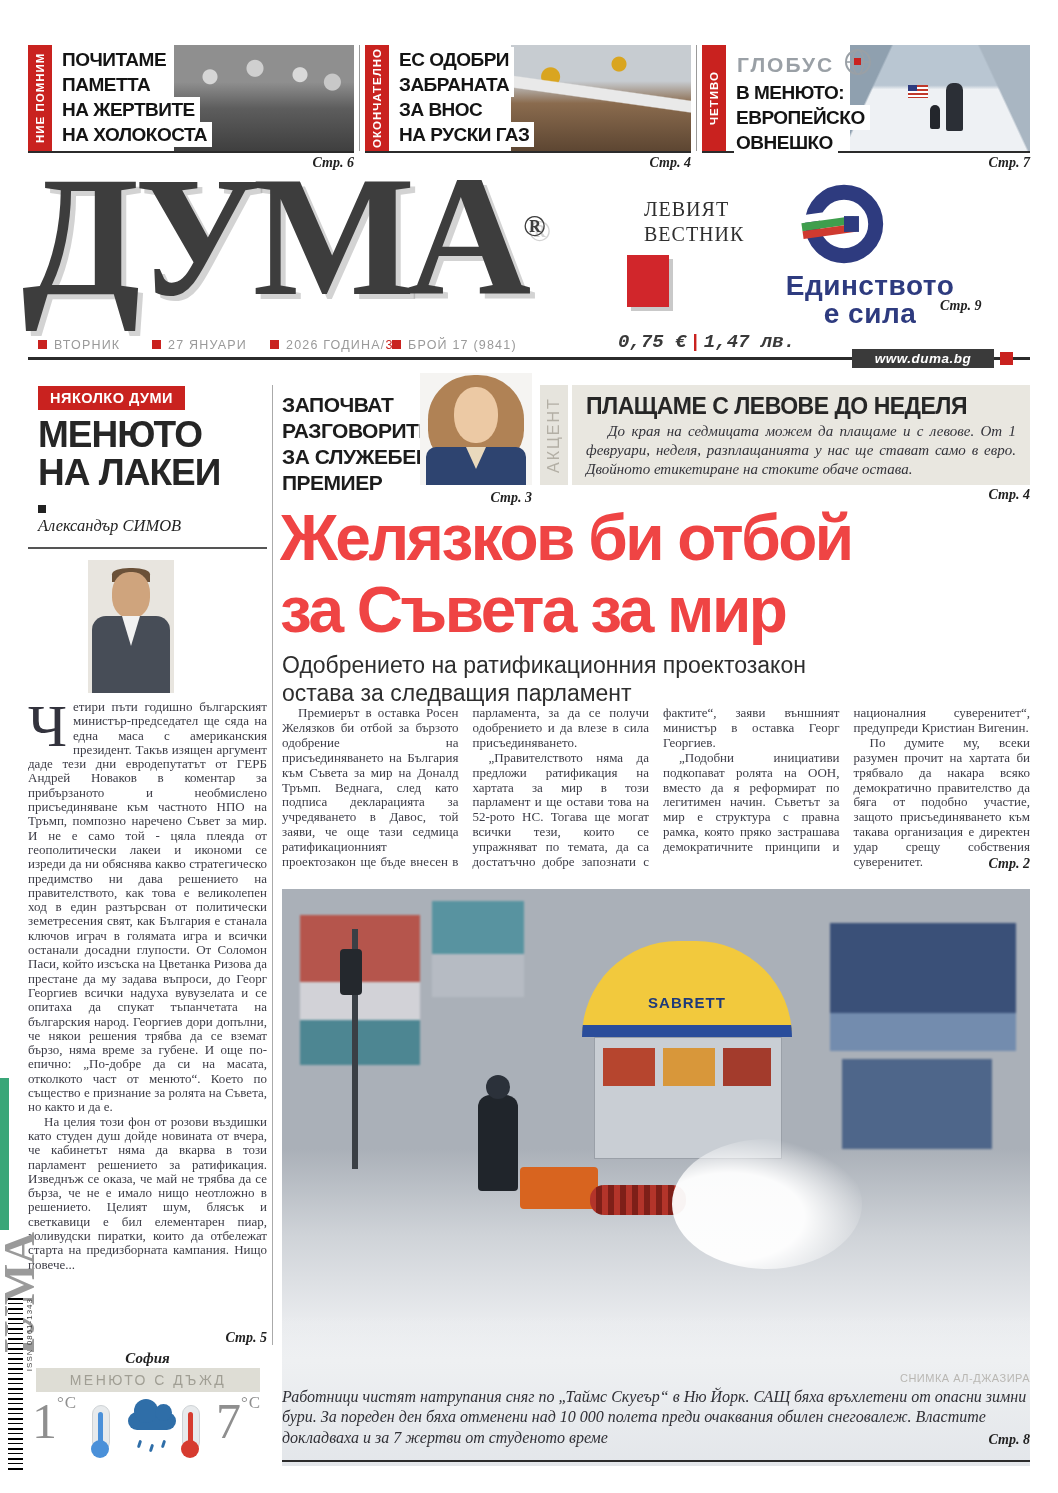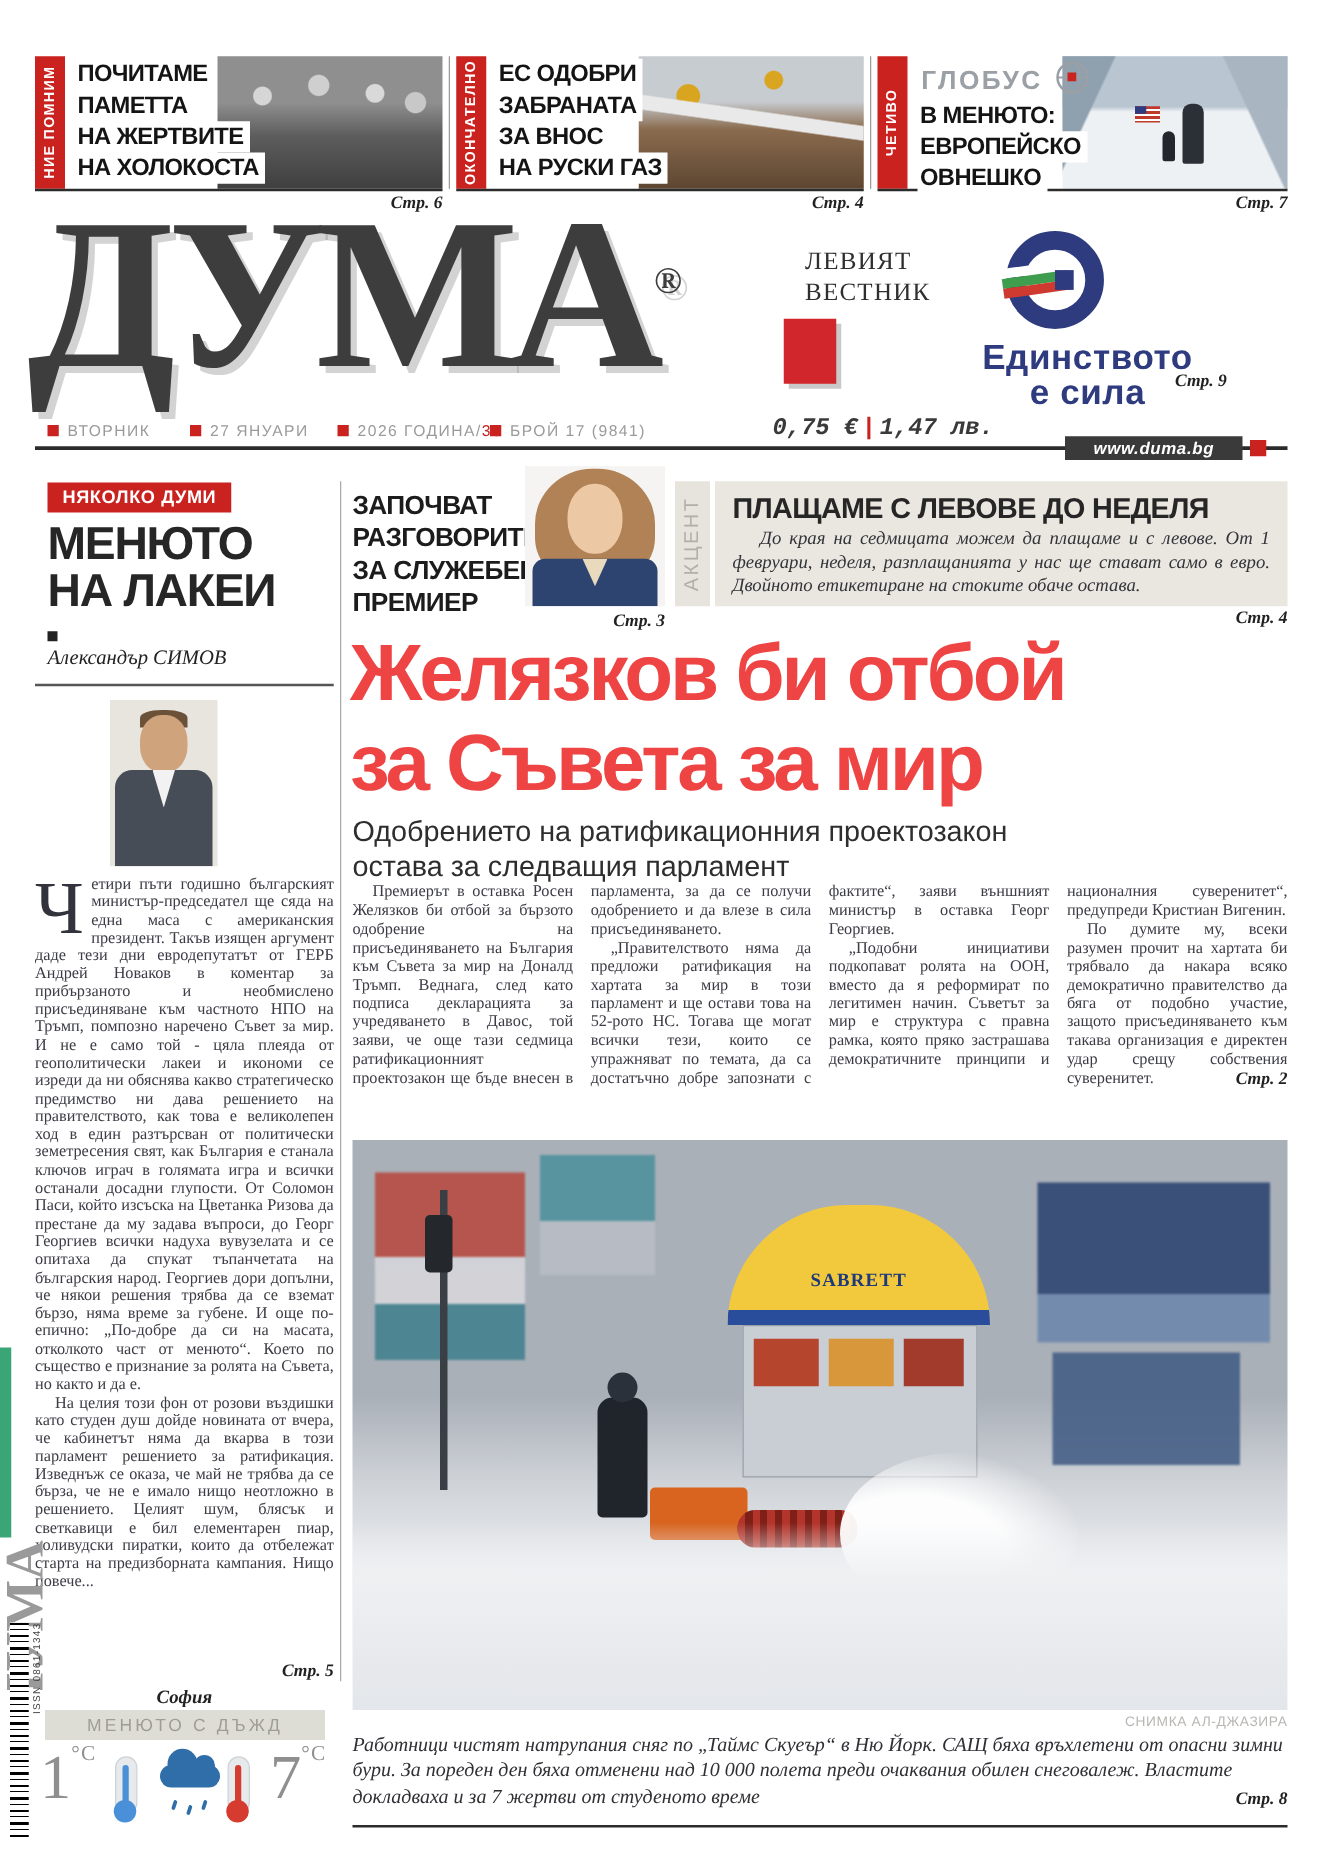--- a/index.html
+++ b/index.html
@@ -132,22 +132,22 @@
   .subhead{position:absolute;left:282px;top:652px;width:560px;font-size:23px;line-height:1.2;color:#2e2e2e;}
   .article-cols{position:absolute;left:282px;top:706px;width:748px;height:172px;overflow:hidden;
       column-count:4;column-gap:14px;font-family:"Liberation Serif",serif;font-size:13px;
       line-height:14.9px;color:#3c3c46;text-align:justify;}
   .article-cols p{margin:0;text-indent:16px;}
   .article-ref{position:absolute;left:900px;top:856px;width:130px;text-align:right;}
 
   
   .kadar-bar{position:absolute;left:282px;top:888px;width:748px;height:21px;background:#c9221f;
       color:#fff;font-weight:bold;font-size:13.5px;letter-spacing:1px;text-align:center;line-height:21px;}
-  .big-photo{position:absolute;left:282px;top:912px;width:748px;height:456px;overflow:hidden;
-      background:linear-gradient(180deg,#aab0b8 0 45%,#cfd3d8 60%,#e9ebee 75%,#f4f5f6 100%);font-family:Liberation Serif, serif;}
+  .big-photo{position:absolute;left:282px;top:889px;width:748px;height:577px;overflow:hidden;
+      background:linear-gradient(180deg,#aab0b8 0 45%,#cfd3d8 60%,#e9ebee 75%,#f4f5f6 100%);}
   .bb{position:absolute;filter:blur(1px);opacity:.85;}
   .snow-ground{position:absolute;left:0;bottom:0;width:100%;height:150px;
       background:linear-gradient(180deg,rgba(244,245,246,0) 0,#eef0f2 30%,#e3e6ea 100%);}
   .umbrella{position:absolute;left:300px;top:52px;width:210px;height:84px;background:#f2c93d;
       border-radius:105px 105px 0 0;border-bottom:12px solid #2a4d9b;}
   .umbrella .label{position:absolute;left:0;right:0;bottom:14px;text-align:center;
       color:#1e3a7a;font-weight:800;font-size:15px;letter-spacing:1px;}
   .cart{position:absolute;left:312px;top:148px;width:186px;height:120px;background:#c9ced4;border:1px solid #9aa0a8;}
   .cart .pic1{position:absolute;left:8px;top:10px;width:52px;height:38px;background:#b6452e;}
   .cart .pic2{position:absolute;left:68px;top:10px;width:52px;height:38px;background:#d8973a;}

